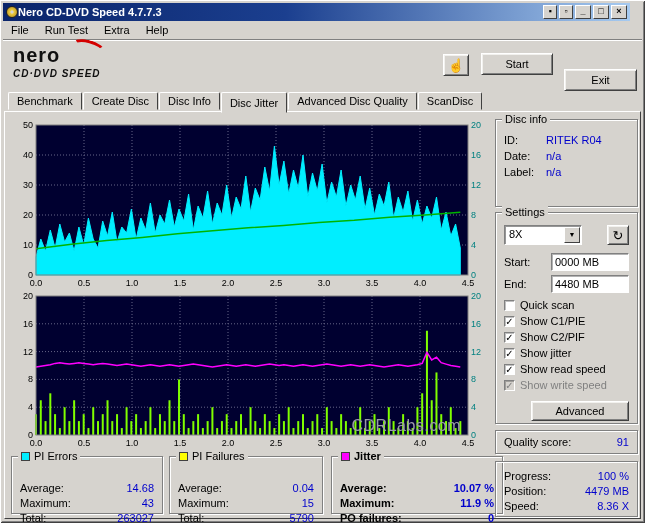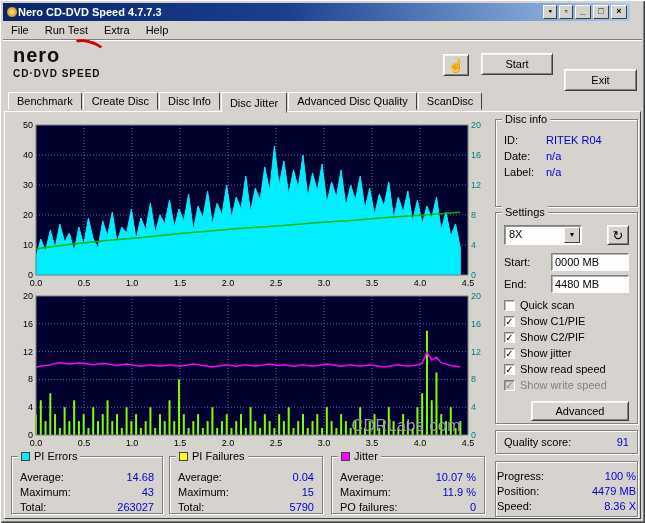--- a/index.html
+++ b/index.html
@@ -26,21 +26,21 @@
   .menubar { position:absolute; left:3px; top:21px; right:3px; height:19px; display:flex; align-items:center;
     background:#d6d3ce; border-bottom:1px solid #808080; }
   .menu-item { padding:2px 8px; }
 
   
   .header { position:absolute; left:3px; top:40px; right:3px; height:52px; box-shadow: inset 0 1px 0 #fff; }
   .logo { position:absolute; left:10px; top:2px; width:150px; }
   .logo-nero { font-size:20px; font-weight:bold; letter-spacing:1px; color:#101010; line-height:26px; }
   .logo-swoosh { position:absolute; left:58px; top:-2px; width:34px; height:16px;
     border:3px solid transparent; border-top-color:#d40000; border-radius:50%; transform:rotate(14deg); }
-  .logo-sub { font-size:10px; font-weight:bold; letter-spacing:1px; color:#101010; }
+  .logo-sub { font-size:10px; font-weight:bold; font-style:italic; letter-spacing:1px; color:#101010; }
   .combo { position:absolute; left:158px; top:15px; width:274px; height:20px; background:#fff;
     border:1px solid; border-color:#808080 #fff #fff #808080; box-shadow:inset 1px 1px 0 rgba(64,64,64,.55); }
   .combo-text { position:absolute; left:4px; top:2px; right:20px; white-space:nowrap; overflow:hidden; }
   .combo-arrow { position:absolute; right:1px; top:1px; bottom:1px; width:16px; background:#d6d3ce;
     border:1px solid; border-color:#fff #404040 #404040 #fff; font-size:7px; line-height:14px; text-align:center; }
   .btn { background:#d6d3ce; border:1px solid; border-color:#fff #404040 #404040 #fff;
     box-shadow: inset 1px 1px 0 #f2f1ee, inset -1px -1px 0 #808080; text-align:center; cursor:default;
     font-family:"Liberation Sans", sans-serif; font-size:11px; }
   .hand-btn { position:absolute; left:440px; top:14px; width:26px; height:22px; color:#b8860b; font-size:13px; line-height:19px; }
   .start-btn { position:absolute; left:478px; top:13px; width:72px; height:22px; line-height:20px; }
@@ -61,21 +61,21 @@
   .chart-wrap1 svg, .chart-wrap2 svg { display:block; }
   .watermark { position:absolute; right:30px; bottom:13px; color:#9a9aa8; font-size:16px; letter-spacing:0.5px; }
 
   
   .group { position:absolute; border:1px solid #808080; box-shadow: 1px 1px 0 #fff, inset 1px 1px 0 #fff; }
   .legend { position:absolute; top:-8px; left:6px; display:flex; align-items:center; gap:4px;
     background:#d6d3ce; padding:0 3px; line-height:14px; }
   .swatch { width:9px; height:9px; border:1px solid #404040; }
 
   
-  .statbox { top:344px; height:58px; padding-top:13px; }
+  .statbox { top:344px; height:58px; padding-top:24px; }
   .statrow { display:flex; justify-content:space-between; padding:0 8px; line-height:15px; }
   .val { color:#0000cc; }
 
   
   .g-discinfo { left:490px; top:7px; width:143px; height:88px; padding-top:12px; }
   .dirow { display:flex; padding:0 8px; line-height:16px; }
   .dirow .lbl { width:42px; }
   .g-settings { left:490px; top:100px; width:143px; height:212px; padding:12px 8px 6px; }
   .speedrow { display:flex; align-items:center; margin-bottom:8px; }
   .speedcombo { position:relative; width:78px; height:20px; background:#fff;
@@ -88,21 +88,21 @@
   .checks { margin-top:6px; }
   .checkrow { display:flex; align-items:center; gap:5px; margin:4px 0; }
   .cb { width:11px; height:11px; background:#fff; flex:none;
     border:1px solid; border-color:#808080 #fff #fff #808080; box-shadow:inset 1px 1px 0 rgba(0,0,0,.25);
     font-size:10px; line-height:10px; text-align:center; color:#000; }
   .checkrow.disabled .cb { background:#d6d3ce; color:#808080; }
   .checkrow.disabled .cbl { color:#808080; }
   .advanced { display:block; width:98px; height:20px; margin:10px 0 0 auto; line-height:18px; }
   .g-quality { left:490px; top:318px; width:143px; height:24px; display:flex; align-items:center;
     justify-content:space-between; padding:0 8px; }
-  .g-progress { left:490px; top:349px; width:143px; height:56px; padding:7px 1px 0; }
+  .g-progress { left:490px; top:349px; width:143px; height:56px; padding:7px 8px 0; }
   .prow { display:flex; justify-content:space-between; line-height:15px; }
 </style>
 </head>
 <body>
 
 <div class="window">
 
   <div class="titlebar">
     <span class="app-icon"></span>
     <span class="title-text">Nero CD-DVD Speed 4.7.7.3</span>
@@ -351,21 +351,21 @@
       <div class="statrow">
           <span>Maximum:</span>
           <span class="val">15</span>
         </div>
       <div class="statrow">
           <span>Total:</span>
           <span class="val">5790</span>
         </div>
     </div>
 
-    <div class="group statbox" style="left:326px;width:154px;">
+    <div class="group statbox" style="left:326px;width:172px;font-weight:bold;">
       <div class="legend">
         <span class="swatch" style="background: rgb(255, 0, 255);"></span>
         <span>Jitter</span>
       </div>
       <div class="statrow">
           <span>Average:</span>
           <span class="val">10.07 %</span>
         </div>
       <div class="statrow">
           <span>Maximum:</span>

